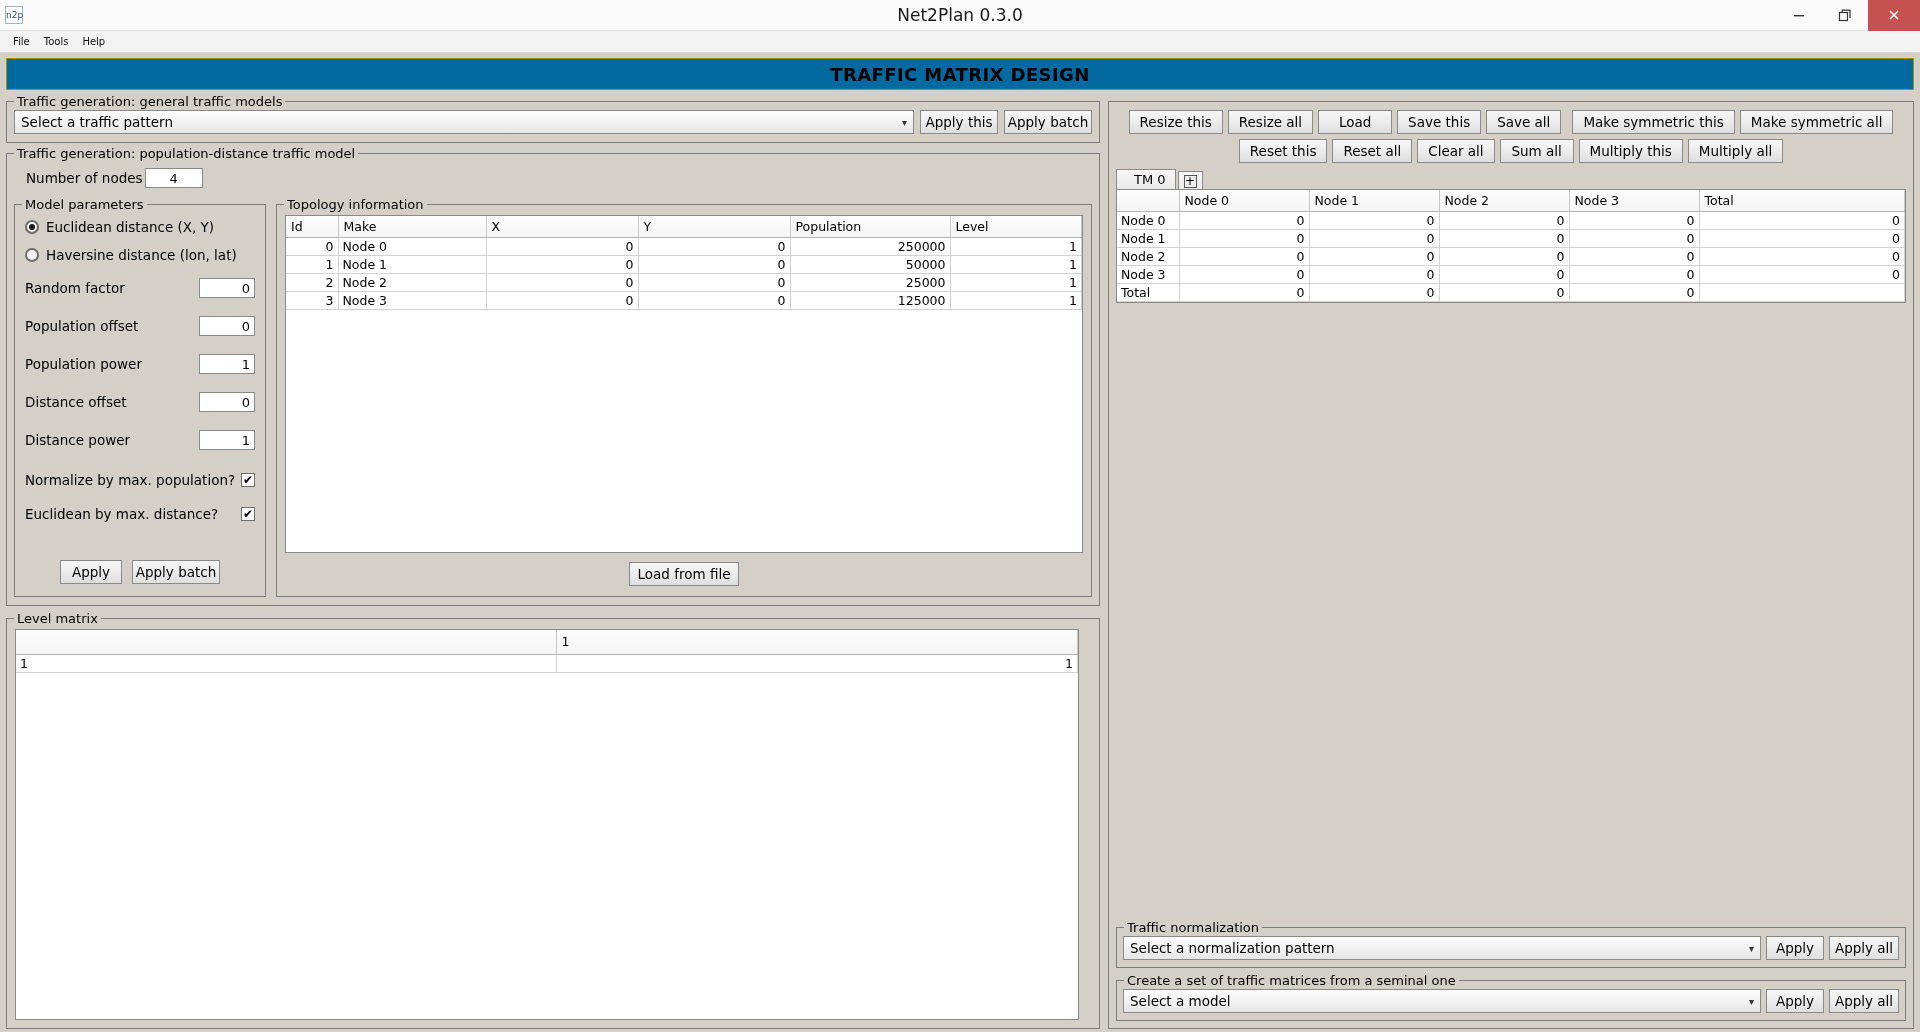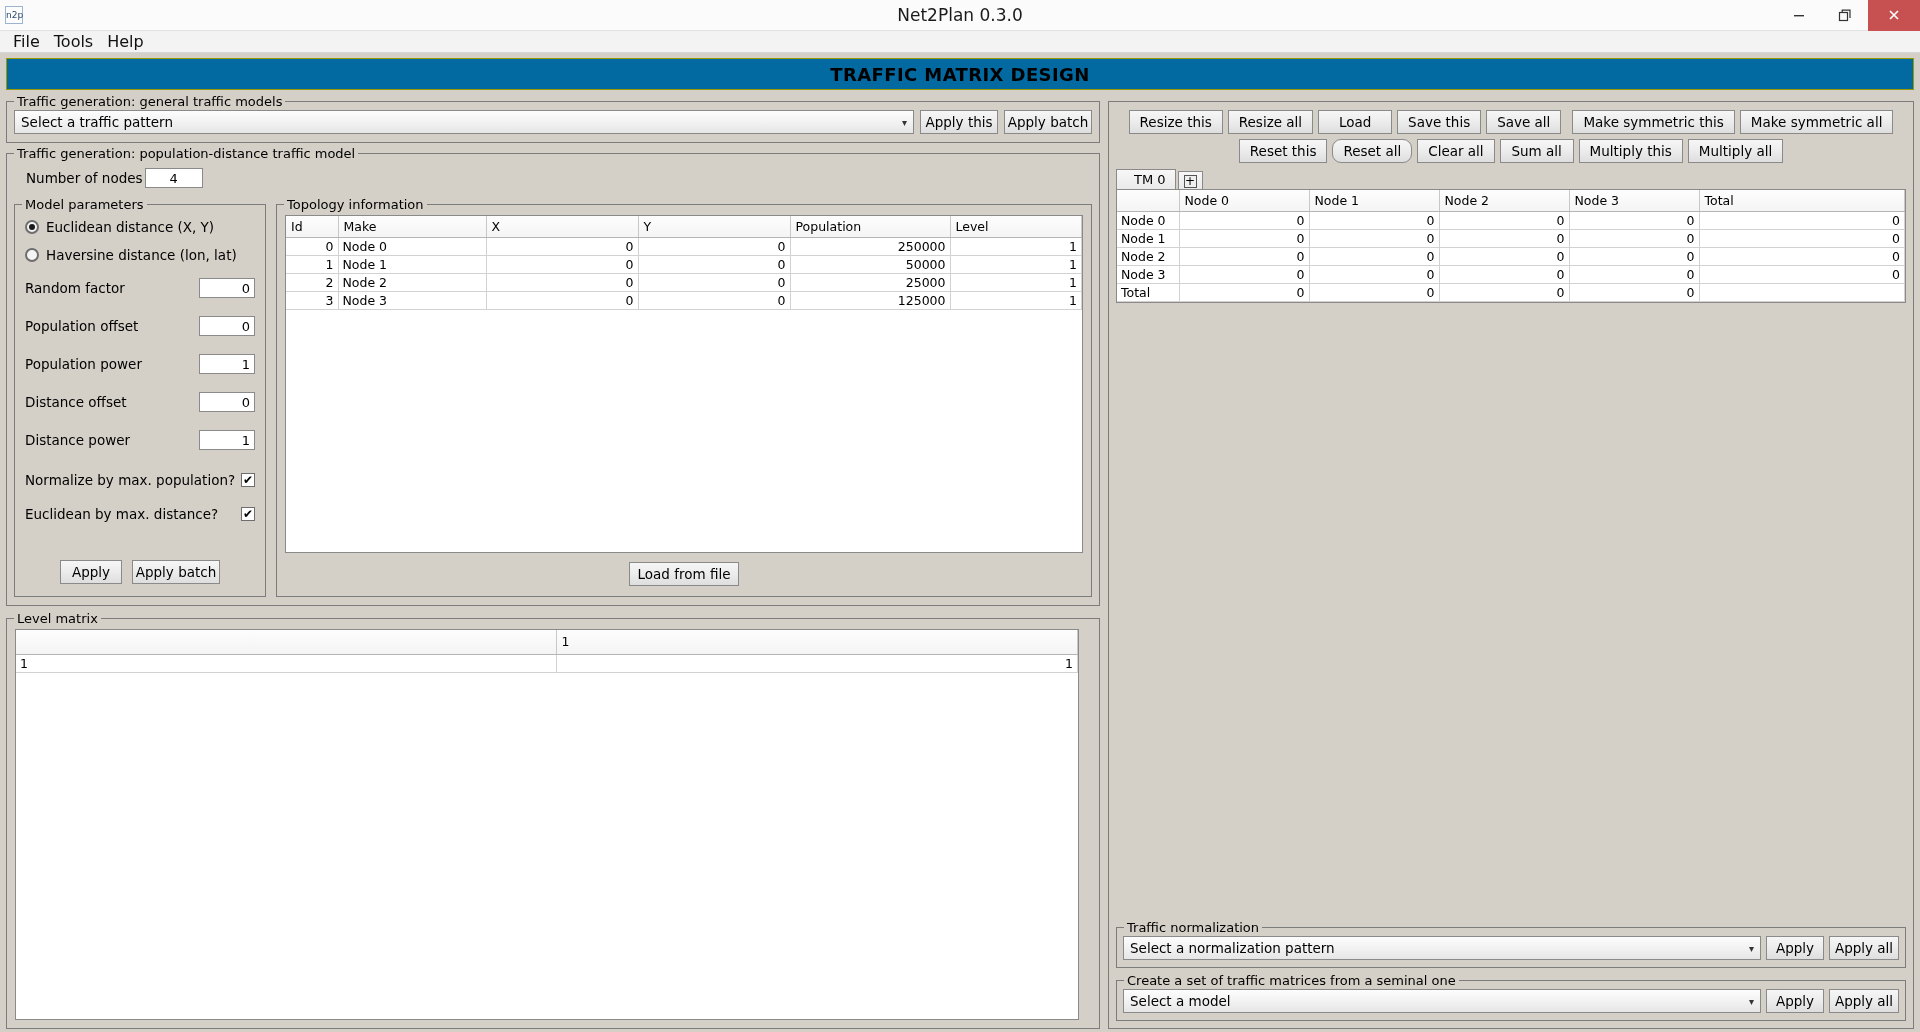--- a/index.html
+++ b/index.html
@@ -48,21 +48,21 @@
 
   
   .menubar {
     height: 22px;
     background: #f3f3f3;
     display: flex; align-items: center;
     padding-left: 6px;
     border-bottom: 1px solid #d6d6d6;
   }
   .menu-item {
-    font-size: 16px;
+    font-size: 10px;
     color: #101010;
     padding: 2px 7px;
   }
 
   
   .page {
     background: #d4d0c8;
     height: 979px;
     padding: 5px 6px 6px 6px;
   }
@@ -596,21 +596,21 @@
             <div class="btn" style="min-width: 74px;">Resize this</div>
             <div class="btn" style="min-width: 74px;">Resize all</div>
             <div class="btn" style="min-width: 74px;">Load</div>
             <div class="btn" style="min-width: 74px;">Save this</div>
             <div class="btn" style="min-width: 74px;">Save all</div>
             <div class="btn" style="min-width: 74px; margin-left: 6px;">Make symmetric this</div>
             <div class="btn" style="min-width: 74px;">Make symmetric all</div>
           </div>
         <div class="btnrow" id="toolbar-row2">
             <div class="btn" style="min-width: 74px;">Reset this</div>
-            <div class="btn" style="min-width: 74px; border-radius: 9px;">Reset all</div>
+            <div class="btn" style="min-width: 74px;">Reset all</div>
             <div class="btn" style="min-width: 74px;">Clear all</div>
             <div class="btn" style="min-width: 74px;">Sum all</div>
             <div class="btn" style="min-width: 74px;">Multiply this</div>
             <div class="btn" style="min-width: 74px;">Multiply all</div>
           </div>
 
         <div class="tabstrip">
           <div class="tab">TM 0</div>
           <div class="tab addtab">
             <span class="plusbox">+</span>

